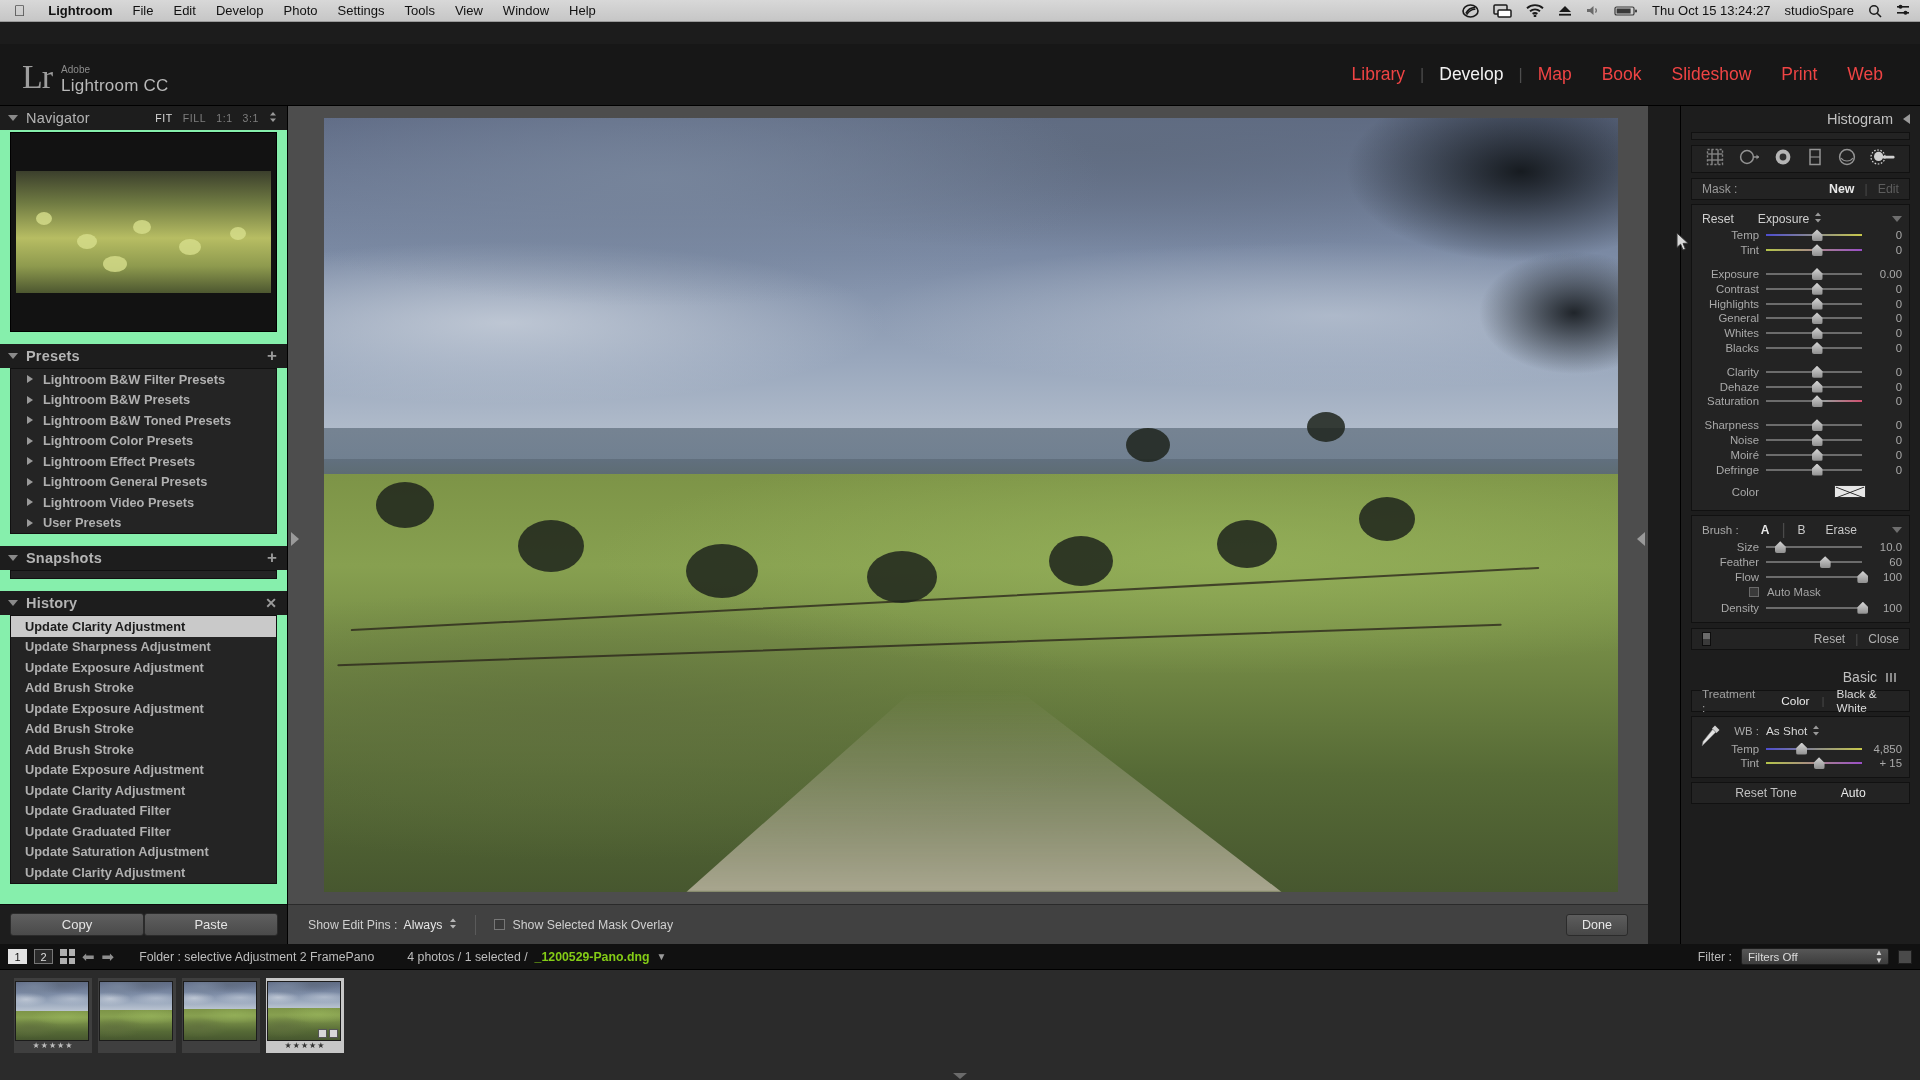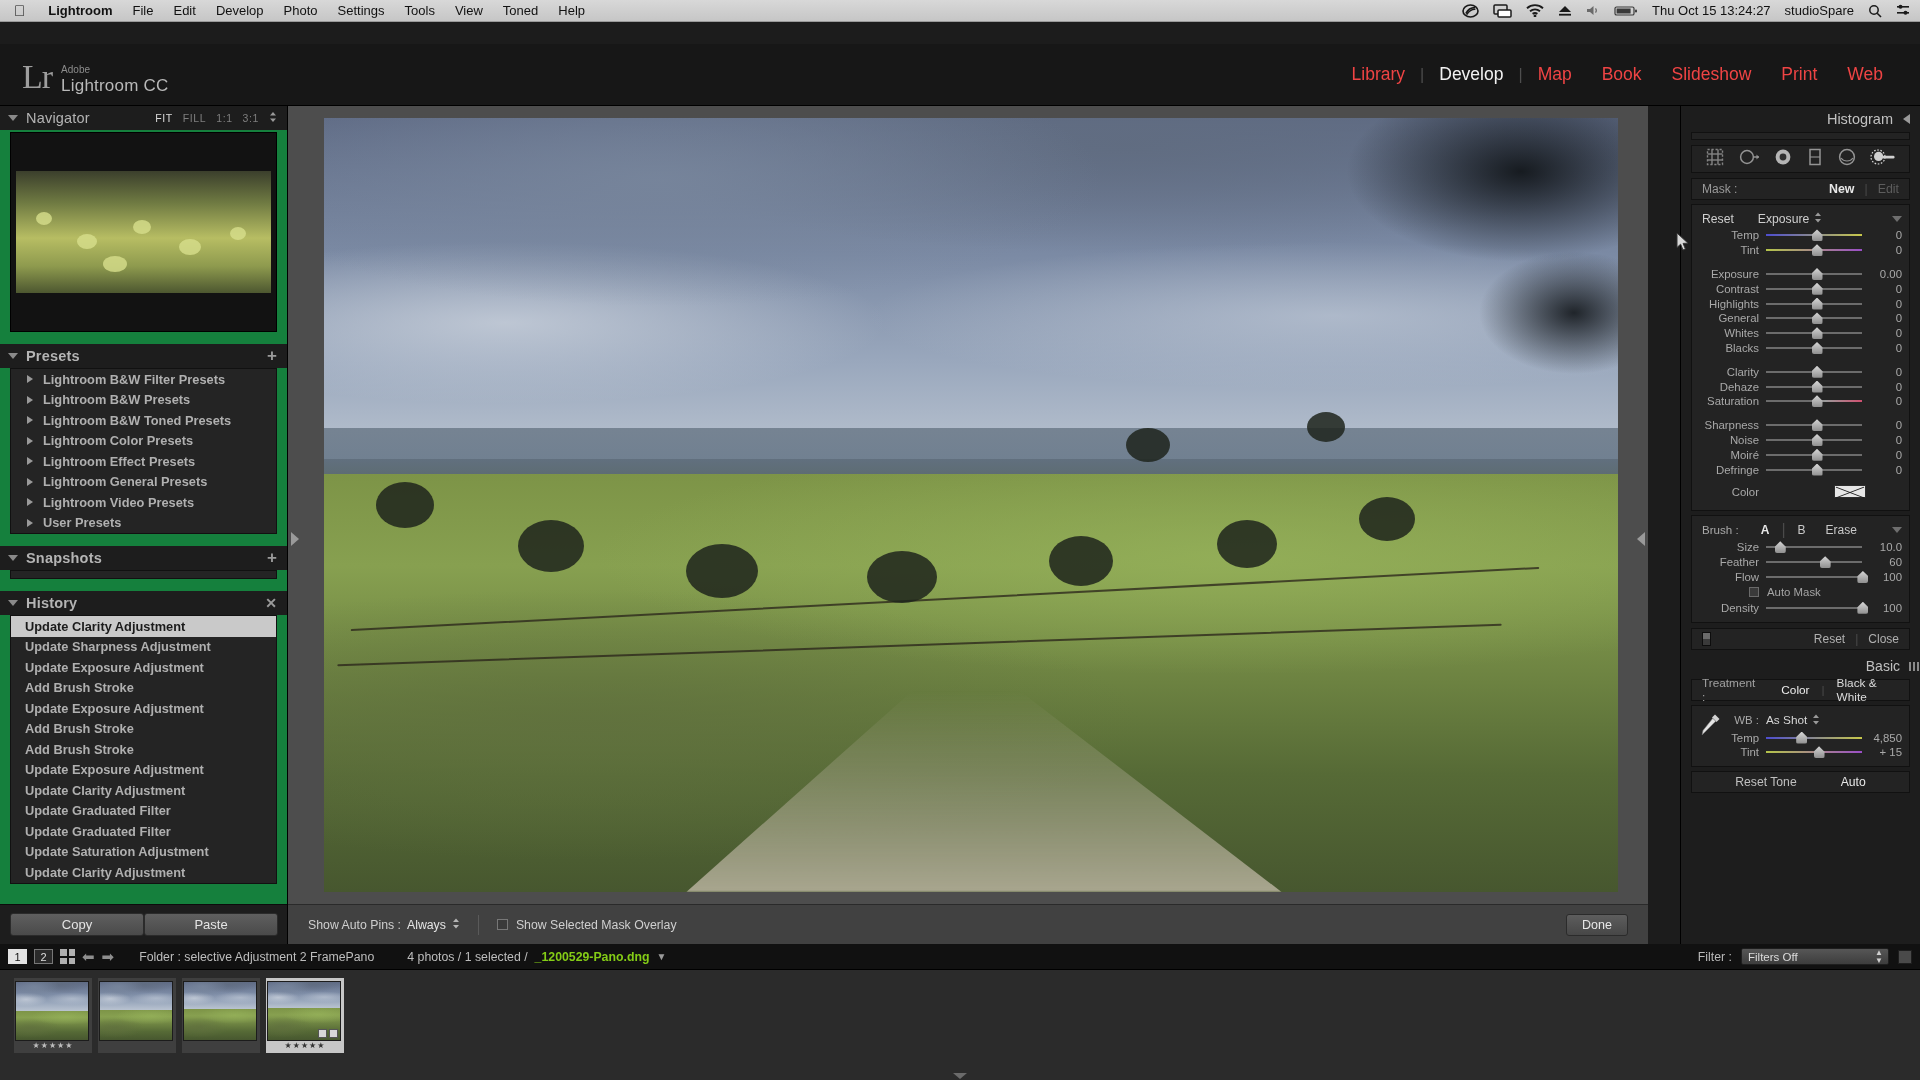--- a/index.html
+++ b/index.html
@@ -64,21 +64,21 @@
   .modules { margin-left: auto; display: flex; align-items: center; padding-right: 22px; gap: 0; }
   .modules .m {
     font-size: 17.5px; color: #ef4444; padding: 0 15px; white-space: nowrap;
   }
   .modules .m.active { color: #f2f2f2; }
   .modules .sep { color: #4e4e4e; font-size: 16px; }
 
   
   .leftpanel {
     position: absolute; left: 0; top: 106px; width: 288px; bottom: 136px;
-    background: #15803d; border-right: 1px solid #000;
+    background: #86efac; border-right: 1px solid #000;
     overflow: hidden;
   }
   .panel-header {
     display: flex; align-items: center; height: 24px; padding: 0 10px 0 8px;
     background: #1d1d1d; color: #b4b4b4; font-size: 14.5px;
   }
   .panel-header .tri {
     width: 0; height: 0; border-left: 5px solid transparent; border-right: 5px solid transparent;
     border-top: 6px solid #8a8a8a; margin-right: 8px;
   }
@@ -212,21 +212,21 @@
   .checkrow .cl { color: #a4a4a4; font-size: 11.4px; }
 
   .rcfoot {
     margin: 5px 10px 0 10px; height: 22px; background: #232323; border: 1px solid #111;
     display: flex; align-items: center; padding: 0 10px; color: #b0b0b0; font-size: 12px;
   }
   .rcfoot .swt { width: 9px; height: 14px; background: linear-gradient(#6a6a6a 50%,#3a3a3a 50%); border: 1px solid #0d0d0d; }
   .rcfoot .rs { margin-left: auto; }
   .rcfoot .vb { margin: 0 10px; color: #4a4a4a; }
 
-  .basic-head { display: flex; align-items: center; justify-content: flex-end; gap: 9px; height: 26px; padding-right: 0; color: #c0c0c0; font-size: 14px; margin-top: 3px; }
+  .basic-head { display: flex; align-items: center; justify-content: flex-end; gap: 9px; height: 26px; padding-right: 23px; color: #c0c0c0; font-size: 14px; margin-top: 14px; }
   .basic-head .sw { width: 11px; height: 9px; background: repeating-linear-gradient(90deg,#8a8a8a 0 2px,transparent 2px 4px); }
 
   .treatrow {
     margin: 0 10px; height: 22px; background: #232323; border: 1px solid #111;
     display: flex; align-items: center; padding: 0 10px; font-size: 11.8px; color: #a0a0a0;
   }
   .treatrow .t1 { color: #ececec; margin-left: 26px; }
   .treatrow .vb { margin: 0 12px; color: #4a4a4a; }
   .treatrow .t2 { color: #dcdcdc; }
 
@@ -385,21 +385,21 @@
   <div class="macbar">
     <span class="apple"></span>
     <span class="mi app">Lightroom</span>
     <span class="mi">File</span>
     <span class="mi">Edit</span>
     <span class="mi">Develop</span>
     <span class="mi">Photo</span>
     <span class="mi">Settings</span>
     <span class="mi">Tools</span>
     <span class="mi">View</span>
-    <span class="mi">Toned</span>
+    <span class="mi">Window</span>
     <span class="mi">Help</span>
     <span class="spacer"></span>
     <span class="tray">
       <span>
         <svg width="17" height="14" viewBox="0 0 17 14">
             <ellipse cx="8.5" cy="7" rx="7.5" ry="6" fill="none" stroke="#1a1a1a" stroke-width="1.6"></ellipse>
             <path d="M4 9.5 C6 5.5 9 3.5 13 3.6" stroke="#1a1a1a" stroke-width="1.8" fill="none"></path>
             <path d="M4.6 10.6 C7 7 10 5 13.4 5.2" stroke="#1a1a1a" stroke-width="1.6" fill="none"></path>
           </svg>
       </span>
@@ -610,21 +610,21 @@
       <div class="treeblob" style="left:42%;top:56%;width:70px;height:52px;"></div>
       <div class="treeblob" style="left:56%;top:54%;width:64px;height:50px;"></div>
       <div class="treeblob" style="left:69%;top:52%;width:60px;height:48px;"></div>
       <div class="treeblob" style="left:80%;top:49%;width:56px;height:44px;"></div>
       <div class="treeblob" style="left:62%;top:40%;width:44px;height:34px;"></div>
       <div class="treeblob" style="left:76%;top:38%;width:38px;height:30px;"></div>
     </div>
 
     <div class="toolbar-b">
       <span class="grp">
-        <span>Show Auto Pins :</span>
+        <span>Show Edit Pins :</span>
         <span class="val">Always</span>
         <span>
           <svg width="8" height="11" viewBox="0 0 8 11">
               <path d="M4 0.5 L7 4 L1 4 Z" fill="#b5b5b5"></path>
               <path d="M4 10.5 L7 7 L1 7 Z" fill="#b5b5b5"></path>
             </svg>
         </span>
       </span>
       <span class="vbar"></span>
       <span class="cb"></span>

